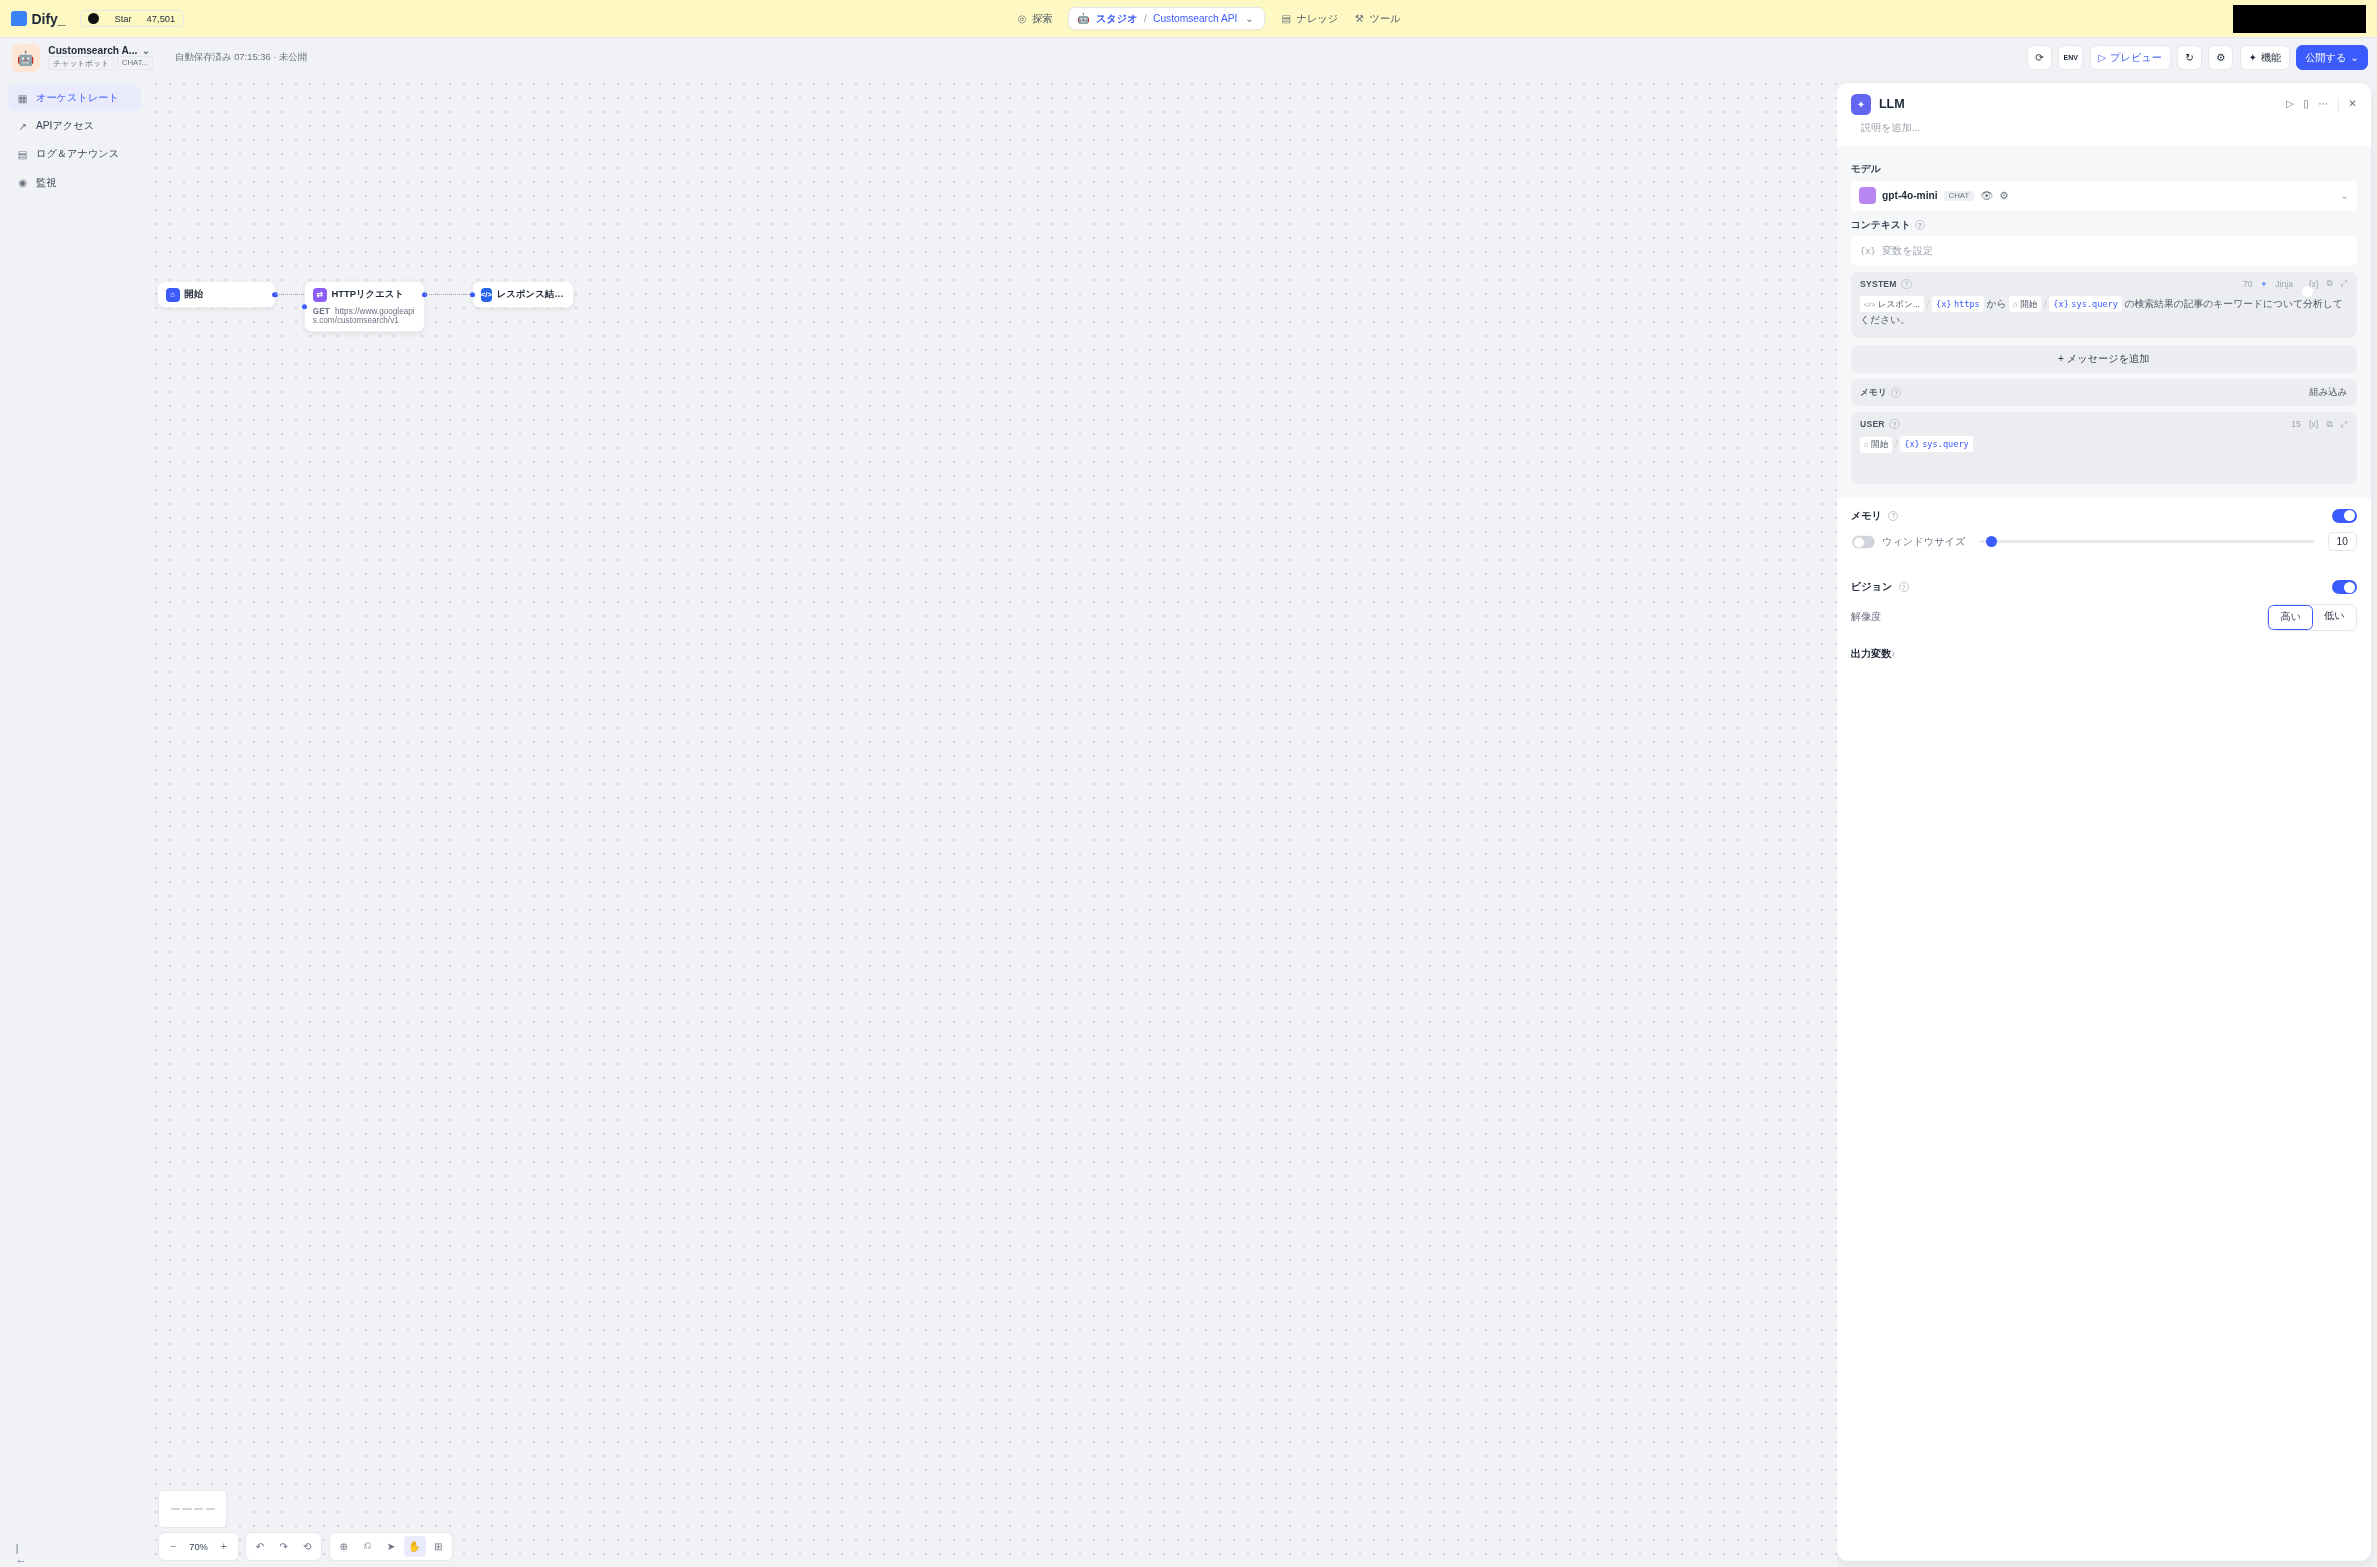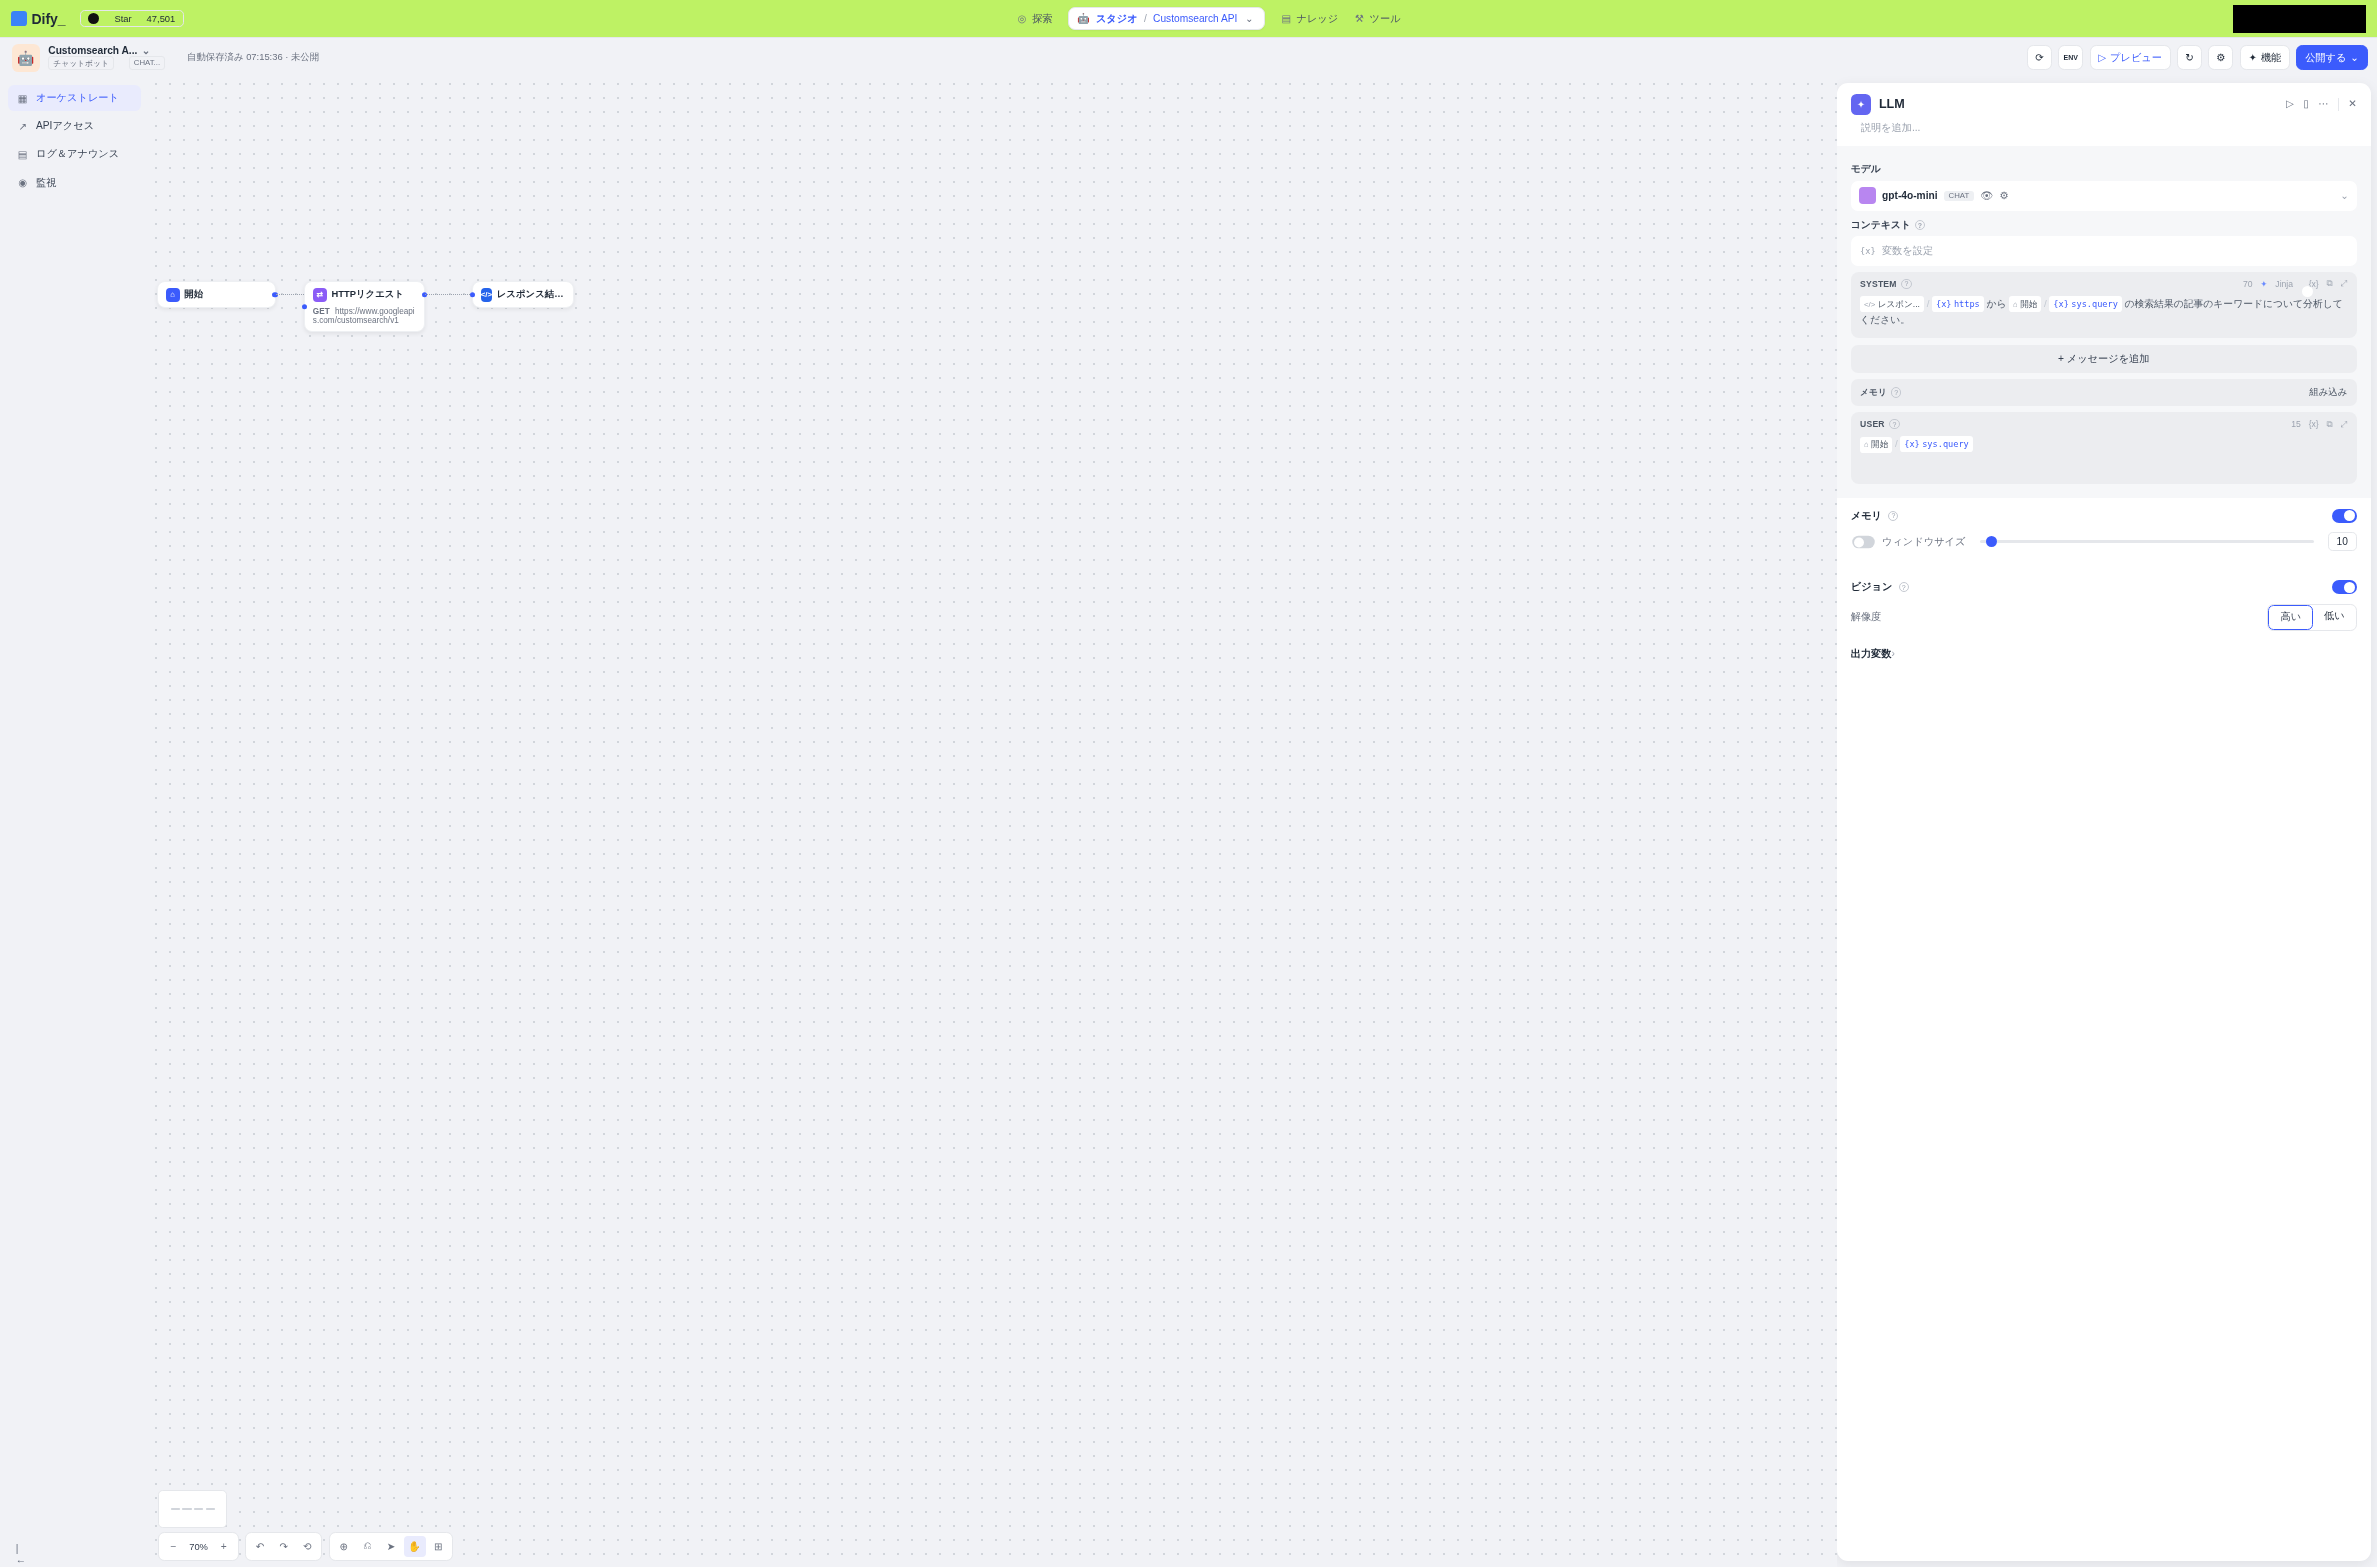--- a/index.html
+++ b/index.html
@@ -1,38 +1,38 @@
 <!DOCTYPE html>
 <html style="font-size:12.6px"><head>
 <meta charset="utf-8">
 <style>
 * { box-sizing: border-box; margin: 0; padding: 0; }
 body { font-family: -apple-system, BlinkMacSystemFont, "Segoe UI", sans-serif; background: #f1f2f6; color: #1f2937; font-size: 10.2px; overflow: hidden; }
 
 
-.topnav { height: 38px; background: #bef264; border-bottom: 0.8px solid #e5e7eb; display: flex; align-items: center; padding: 0 11px; gap: 14px; }
+.topnav { height: 38px; background: #fef9c3; border-bottom: 0.8px solid #e5e7eb; display: flex; align-items: center; padding: 0 11px; gap: 14px; }
 .logo { display: flex; align-items: center; gap: 4.7px; font-weight: 700; font-size: 14px; }
 .logo-mark { width: 15.7px; height: 15.7px; background: #3b82f6; border-radius: 3.1px 3.1px 3.1px 0.8px; }
 .gh { display: flex; align-items: center; gap: 15px; border: 0.8px solid #e5e7eb; border-radius: 4.7px; padding: 2.4px 7.8px; font-size: 9.4px; }
 .gh-icon { width: 11px; height: 11px; background: #111; border-radius: 50%; }
 .topnav-center { flex: 1; display: flex; justify-content: center; align-items: center; gap: 15.7px; }
 .nav-item { display: flex; align-items: center; gap: 4.7px; font-size: 10.2px; color: #4b5563; cursor: pointer; }
 .nav-pill { background: #fff; border: 0.8px solid #e5e7eb; border-radius: 7px; padding: 3.9px 9.4px; display: flex; align-items: center; gap: 6.3px; box-shadow: 0 0.8px 1.6px rgba(0,0,0,0.04); }
 .nav-pill .studio { color: #3b5bfc; font-weight: 600; }
 .nav-pill .appname { color: #3b5bfc; }
 .nav-pill .sep { color: #9ca3af; }
 .ic { width: 11px; height: 11px; display: inline-flex; align-items: center; justify-content: center; color: #6b7280; }
 .blackbox { width: 133px; height: 28px; background: #000; }
 
 
 .subheader { height: 39px; display: flex; align-items: center; padding: 0 9.4px; }
 .app-chip { display: flex; align-items: center; gap: 7.8px; background: transparent; padding: 3.1px; }
 .app-icon { width: 28px; height: 28px; background: #fde7d4; border-radius: 6.3px; display: flex; align-items: center; justify-content: center; font-size: 14px; }
 .app-meta .title { font-weight: 600; font-size: 10.2px; display: flex; align-items: center; gap: 3.1px; }
-.app-meta .tags { display: flex; gap: 15px; margin-top: 0; }
+.app-meta .tags { display: flex; gap: 3px; margin-top: 0; }
 .tag { border: 0.8px solid #e5e7eb; border-radius: 3.1px; padding: 0.8px 3.9px; font-size: 7.8px; color: #6b7280; }
 .save-status { margin-left: 19px; color: #6b7280; font-size: 9.4px; }
 .sub-right { margin-left: auto; display: flex; align-items: center; gap: 6.3px; }
 .btn { border: 0.8px solid #e5e7eb; background: #fff; border-radius: 6.3px; padding: 4.7px 7.8px; display: flex; align-items: center; gap: 3.9px; cursor: pointer; font-size: 10.2px; }
 .btn-icon { width: 25px; height: 25px; justify-content: center; padding: 0; }
 .btn.primary { background: #3b5bfc; border-color: #3b5bfc; color: #fff; }
 .play-ic { color: #3b5bfc; }
 
 
 .main { display: flex; height: calc(100vh - 77px); }

